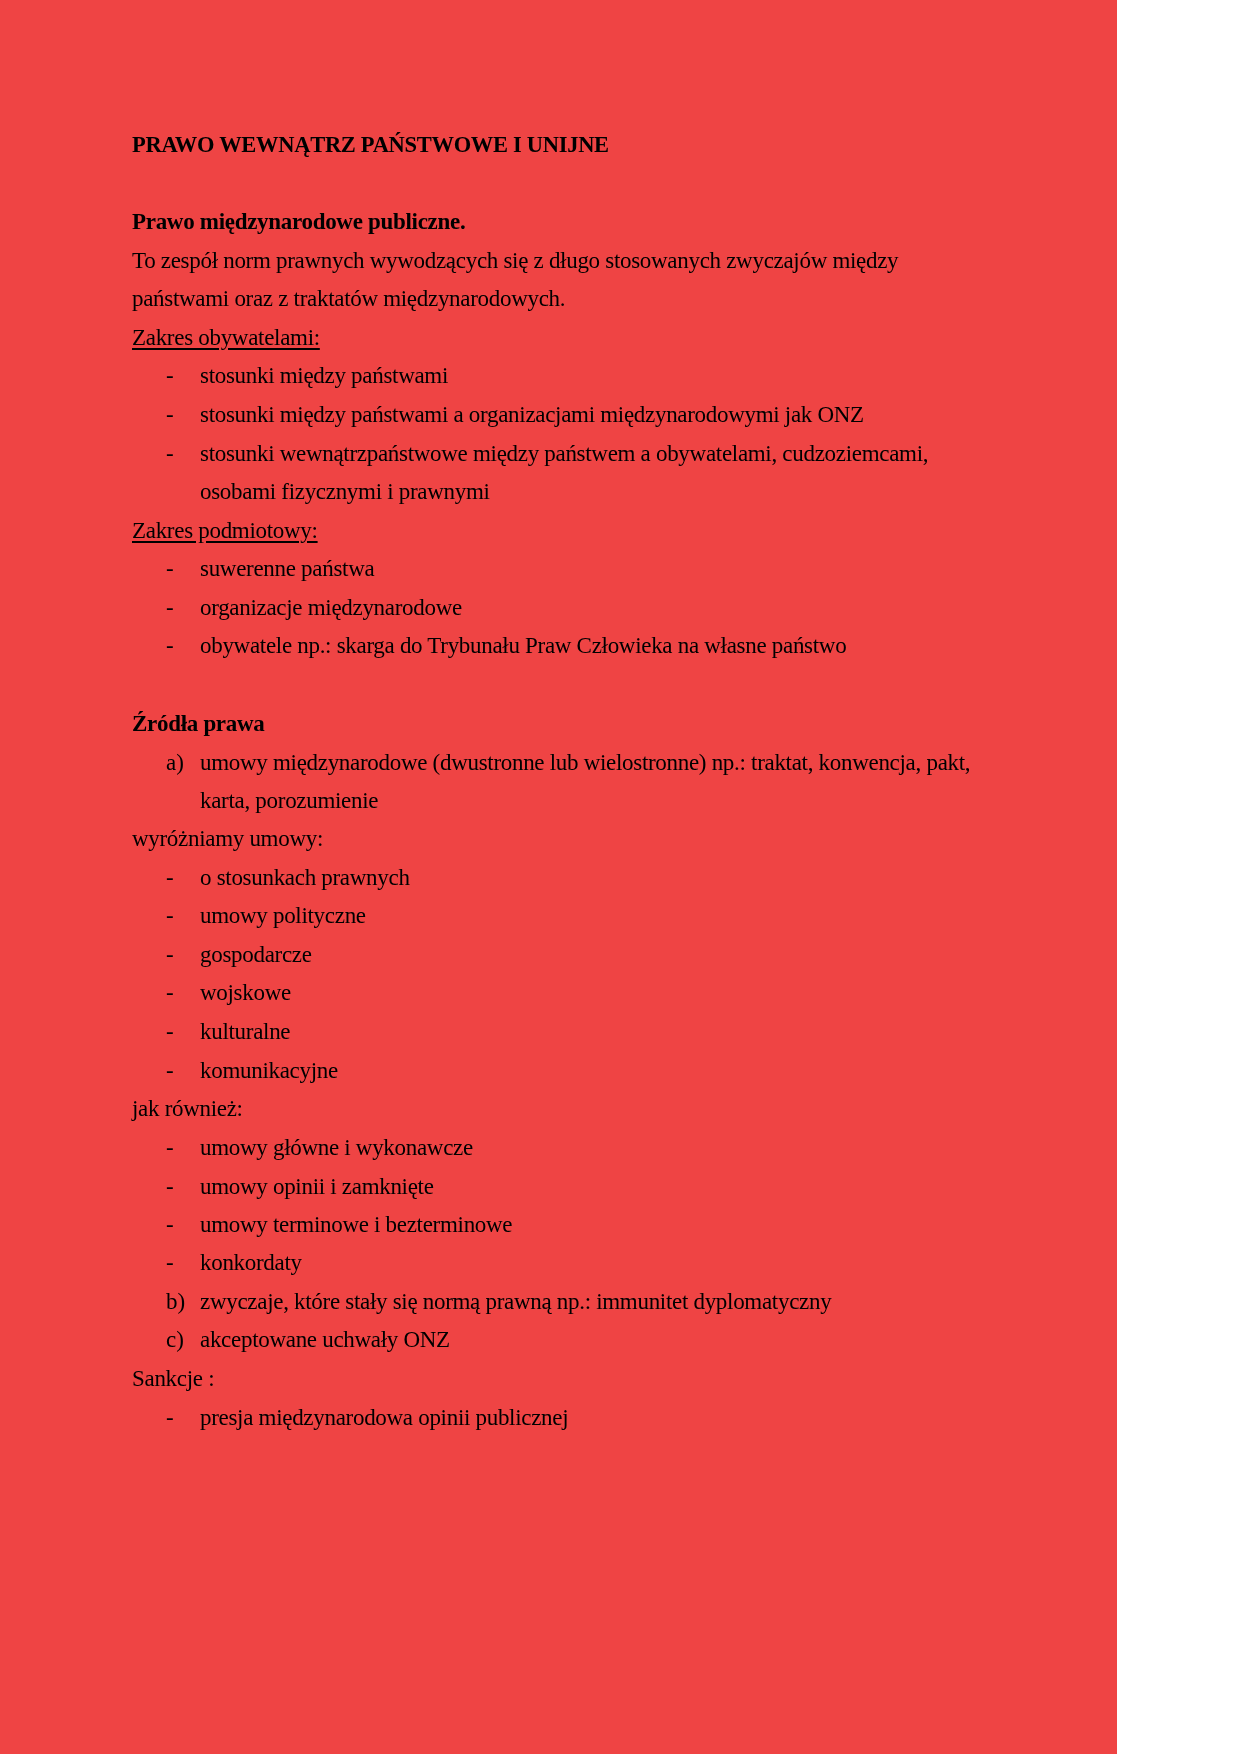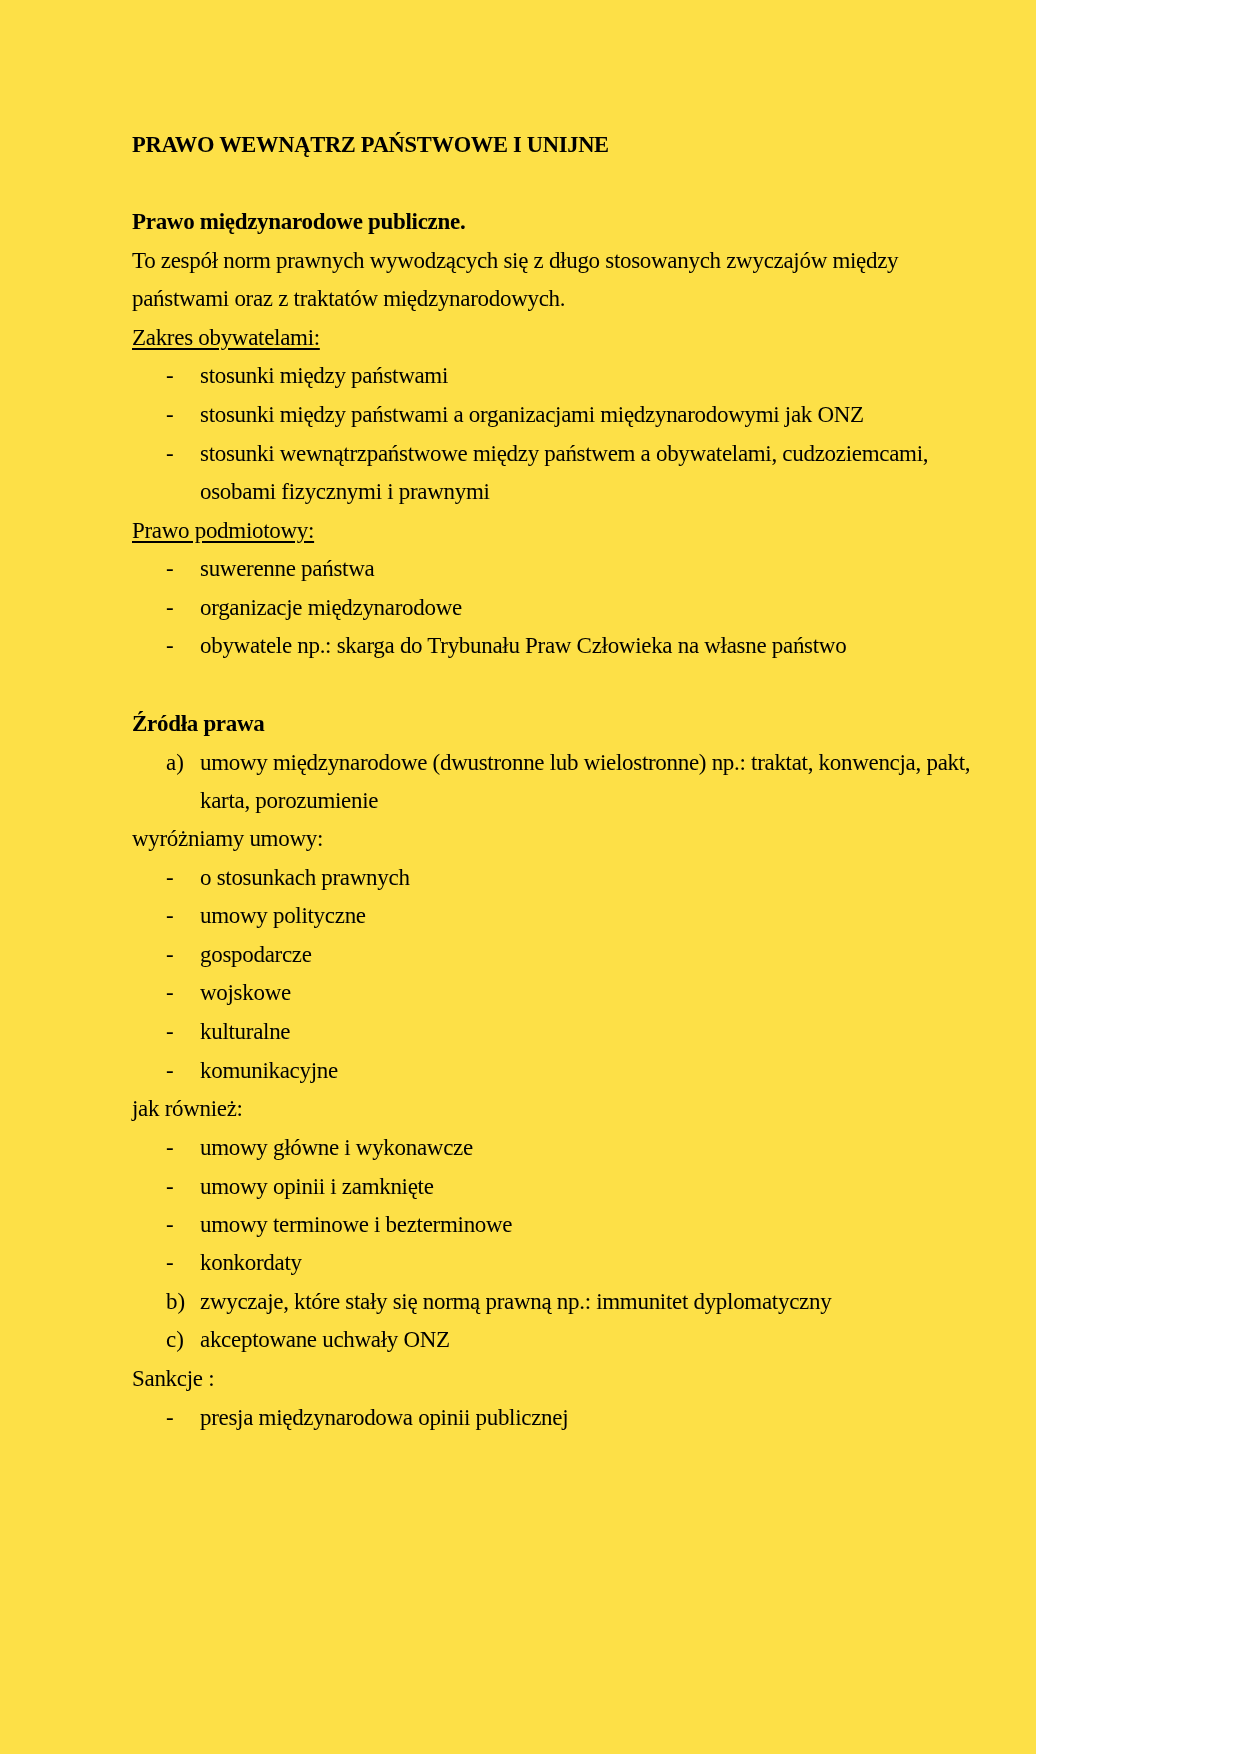--- a/index.html
+++ b/index.html
@@ -1,18 +1,18 @@
 <!DOCTYPE html>
 <html><head>
 <meta charset="utf-8">
 <style>
   html, body { margin: 0; padding: 0; background: #ffffff; }
   body { width: 1240px; height: 1754px; position: relative; overflow: hidden;
          font-family: "Liberation Serif", "DejaVu Serif", serif; color: #000; }
-  .page { position: absolute; left: 0; top: 0; width: 1036px; height: 1754px; background: #fde047; }
+  .page { position: absolute; left: 0; top: 0; width: 1117px; height: 1754px; background: #ef4444; }
   .line { position: absolute; left: 132px; font-size: 23px; line-height: 30px; white-space: nowrap; letter-spacing: -0.3px; }
   .title { font-weight: bold; font-size: 22.5px; }
   .heading { font-weight: bold; font-size: 23px; }
   .ul { text-decoration: underline; text-underline-offset: 3px; }
   .marker { position: absolute; left: 166px; font-size: 23px; line-height: 30px; }
   .itemtext { position: absolute; left: 200px; font-size: 23px; line-height: 30px; white-space: nowrap; letter-spacing: -0.3px; }
 </style>
 </head>
 <body>
 
@@ -28,21 +28,21 @@
   <div>
     <span class="marker" style="top:361px">-</span>
     <span class="itemtext" style="top:361px">stosunki między państwami</span>
     <span class="marker" style="top:400px">-</span>
     <span class="itemtext" style="top:400px">stosunki między państwami a organizacjami międzynarodowymi jak ONZ</span>
     <span class="marker" style="top:439px">-</span>
     <span class="itemtext" style="top:439px">stosunki wewnątrzpaństwowe między państwem a obywatelami, cudzoziemcami,</span>
     <span class="itemtext" style="top:477px">osobami fizycznymi i prawnymi</span>
   </div>
 
-  <div class="line ul" style="top:516px">Prawo podmiotowy:</div>
+  <div class="line ul" style="top:516px">Zakres podmiotowy:</div>
   <div>
     <span class="marker" style="top:554px">-</span>
     <span class="itemtext" style="top:554px">suwerenne państwa</span>
     <span class="marker" style="top:593px">-</span>
     <span class="itemtext" style="top:593px">organizacje międzynarodowe</span>
     <span class="marker" style="top:631px">-</span>
     <span class="itemtext" style="top:631px">obywatele np.: skarga do Trybunału Praw Człowieka na własne państwo</span>
   </div>
 
   <div class="line heading" style="top:709px">Źródła prawa</div>

